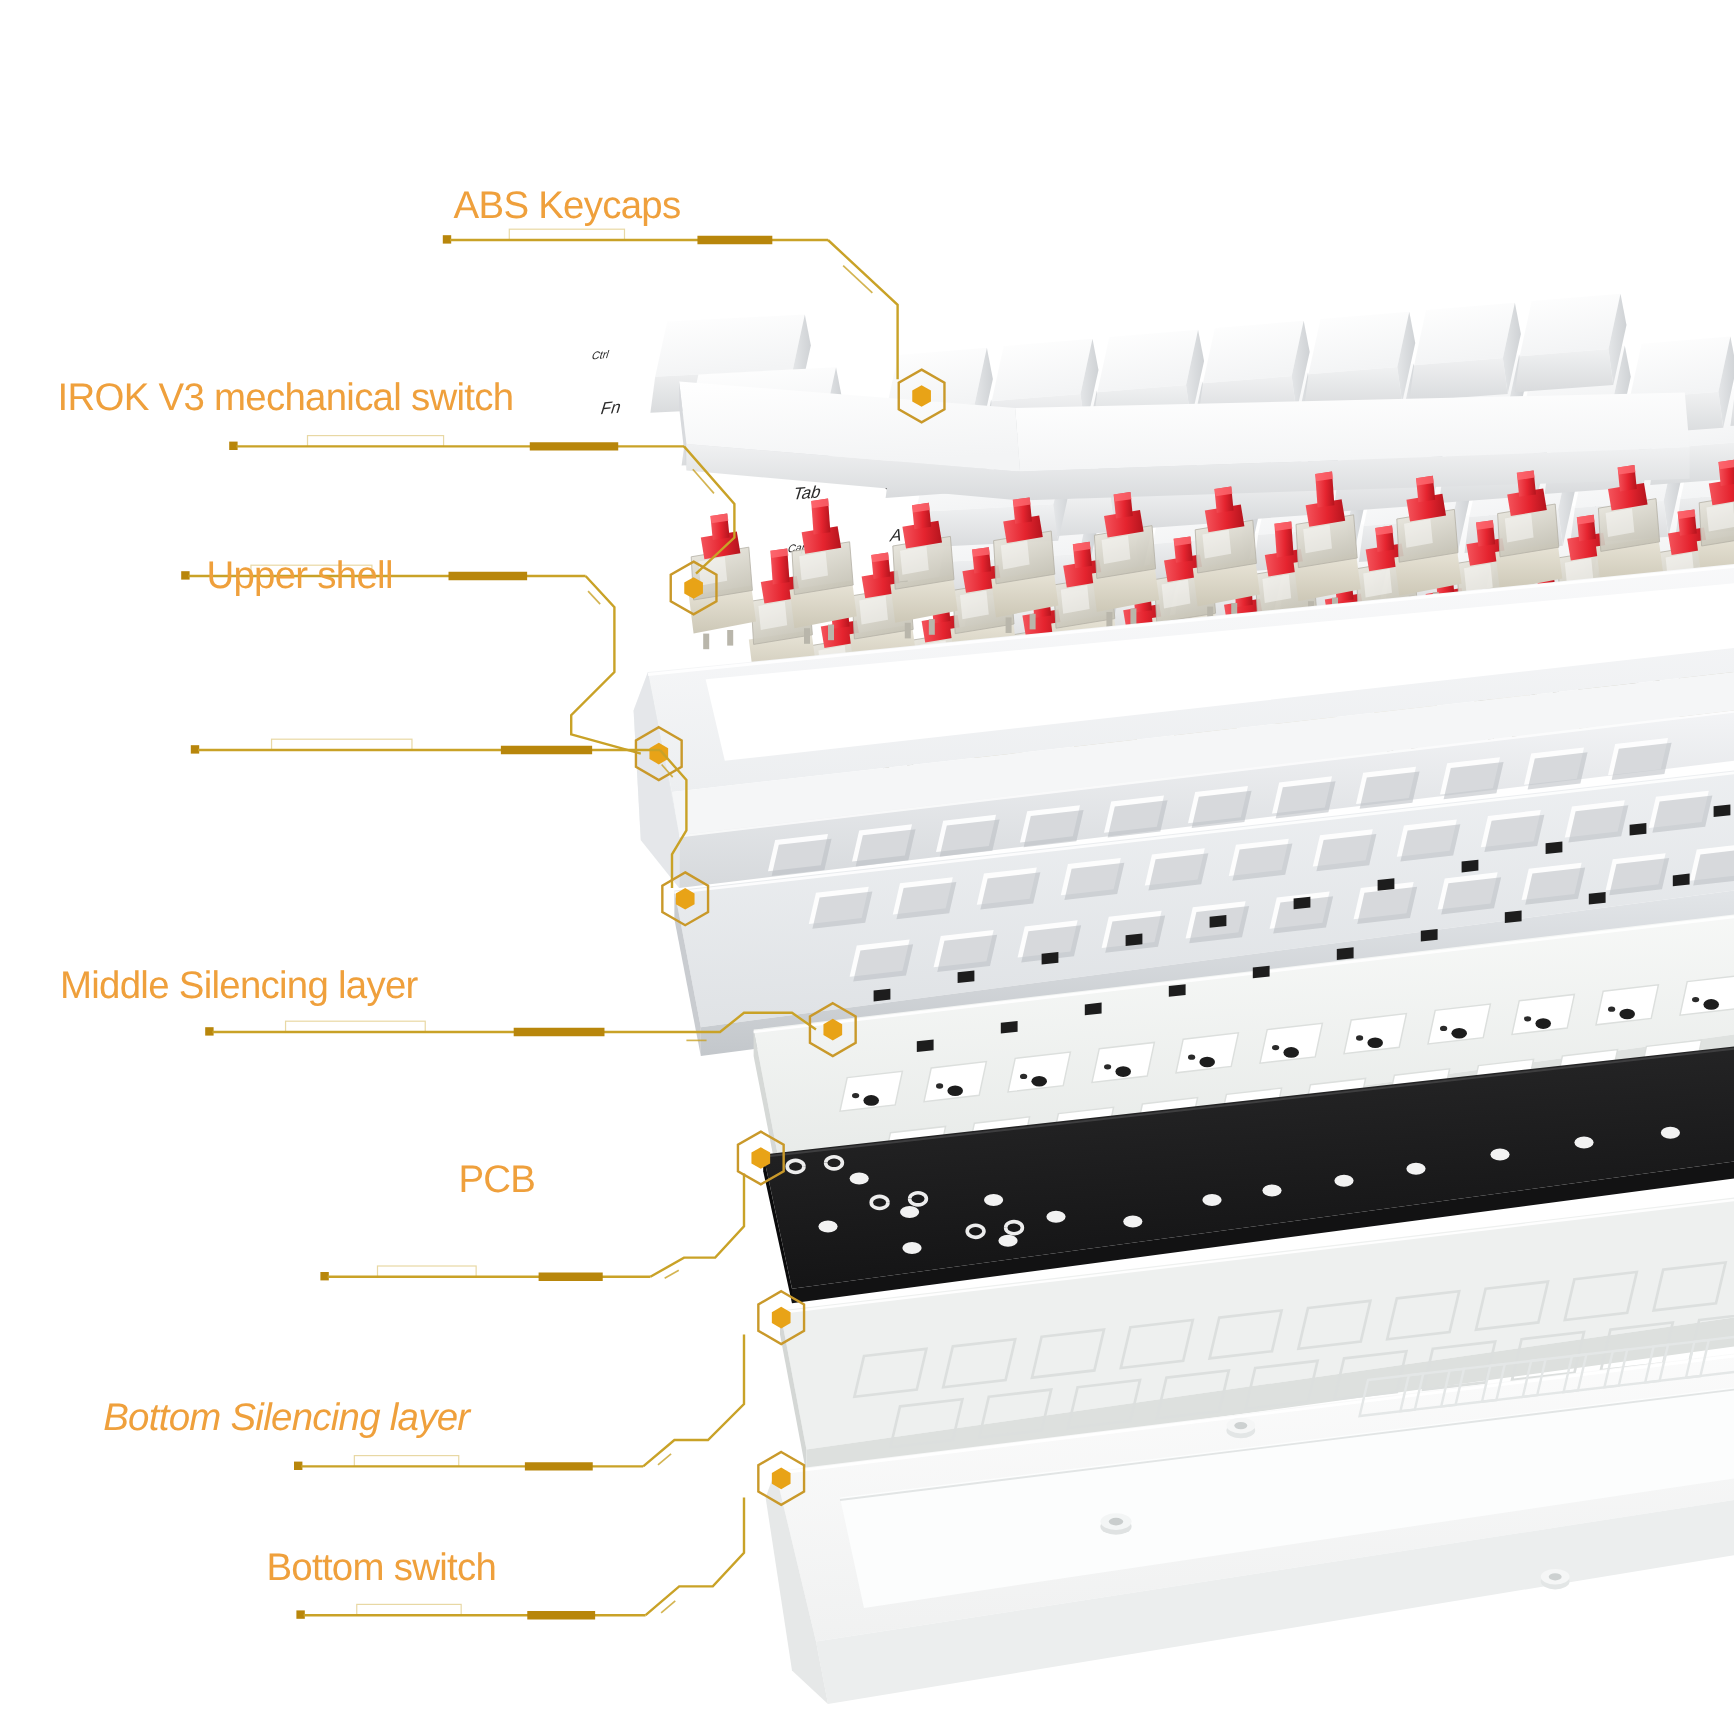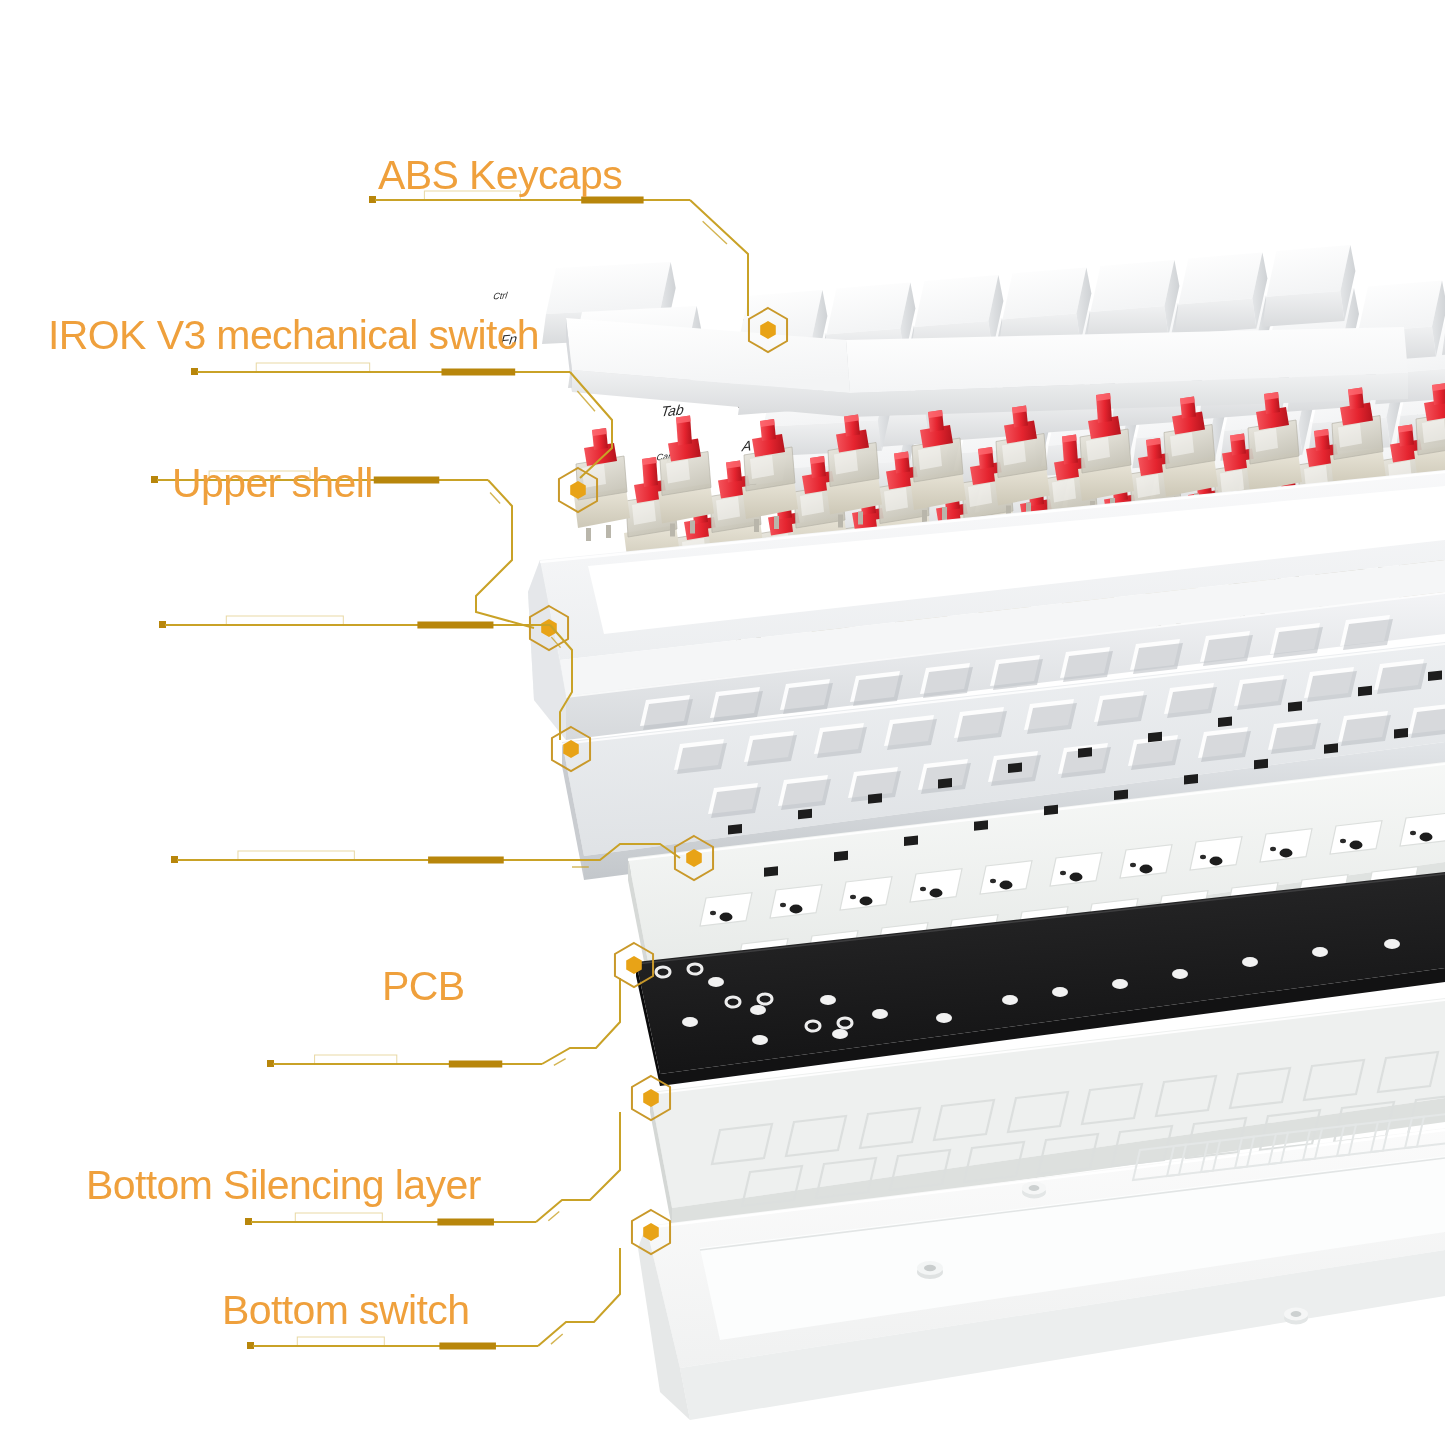--- a/index.html
+++ b/index.html
@@ -19,21 +19,21 @@
   }
   #art {
     position: absolute;
     inset: 0;
     width: 1445px;
     height: 1445px;
   }
   .lbl {
     position: absolute;
     color: #efa03c;
-    font-size: 41px;
+    font-size: 32px;
     font-weight: 400;
     white-space: nowrap;
     letter-spacing: -0.6px;
     line-height: 1;
     font-family: "Liberation Sans", sans-serif;
   }
   #overlay {
     position: absolute;
     inset: 0;
     width: 1445px;
@@ -1185,17 +1185,18 @@
           <line x1="550.9555396141917" y1="1344.1147962165571" x2="562.7155396141917" y2="1334.0347962165572" stroke="#c9a227" stroke-width="1.4" opacity="0.8"></line>
           <path d="M651.00,1210.00 L670.05,1221.00 L670.05,1243.00 L651.00,1254.00 L631.95,1243.00 L631.95,1221.00 Z" fill="none" stroke="#c9992a" stroke-width="2"></path>
           <path d="M651.00,1223.00 L658.79,1227.50 L658.79,1236.50 L651.00,1241.00 L643.21,1236.50 L643.21,1227.50 Z" fill="#e8a317"></path>
         </g>
       </g>
   </svg>
 
   <div class="lbl" style="left:378px; top:155px;">ABS Keycaps</div>
   <div class="lbl" style="left:48px;  top:315px;">IROK V3 mechanical switch</div>
   <div class="lbl" style="left:172px; top:425px;margin-top:38px;">Upper shell</div>
+  <div class="lbl" style="left:50px;  top:805px;">Middle Silencing layer</div>
   <div class="lbl" style="left:382px; top:966px;">PCB</div>
-  <div class="lbl" style="left:86px;  top:1165px;">Bottom Silencing layer</div>
+  <div class="lbl" style="left:86px;  top:1165px;font-style:italic;">Bottom Silencing layer</div>
   <div class="lbl" style="left:222px; top:1290px;">Bottom switch</div>
 
 </div>
 
 </body></html>

